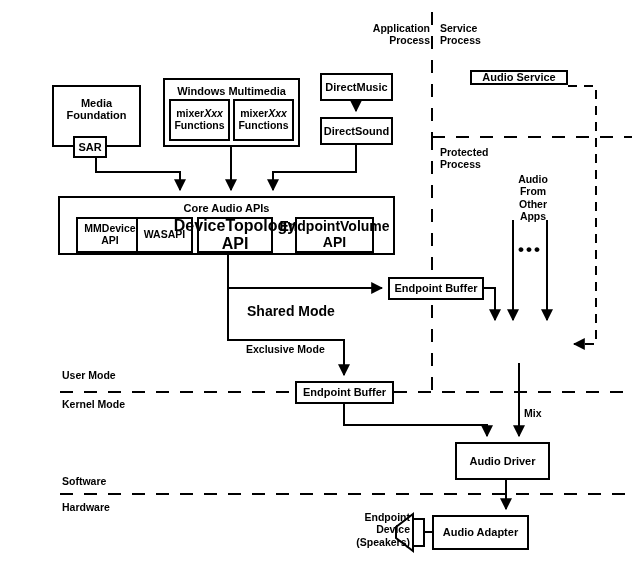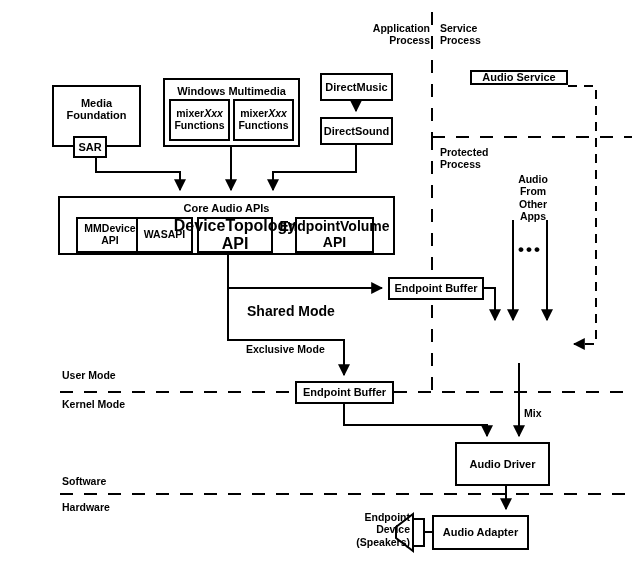--- a/index.html
+++ b/index.html
@@ -69,21 +69,21 @@
   #node-directsound     { left:320px; top:117px; width:73px;  height:28px;  font-size:11px; }
   #node-audio-service   { left:470px; top:70px;  width:98px;  height:15px;  font-size:11px; }
   #node-core-audio      { left:58px;  top:196px; width:337px; height:59px;  font-size:11px; padding-top:4px; }
   #node-mmdevice        { left:76px;  top:217px; width:68px;  height:36px;  font-size:10.5px; }
   #node-wasapi          { left:136px; top:217px; width:57px;  height:36px;  font-size:10.5px; }
   #node-devicetopology  { left:197px; top:217px; width:76px;  height:36px;  font-size:16px; }
   #node-endpointvolume  { left:295px; top:217px; width:79px;  height:36px;  font-size:14px; }
   #node-endpoint-shared { left:388px; top:277px; width:96px;  height:23px;  font-size:11px; }
   #node-audio-engine    { left:470px; top:326px; width:98px;  height:37px;  font-size:11px; }
   #node-endpoint-excl   { left:295px; top:381px; width:99px;  height:23px;  font-size:11px; }
-  #node-audio-driver    { left:455px; top:442px; width:95px;  height:44px;  font-size:11px; }
+  #node-audio-driver    { left:455px; top:442px; width:95px;  height:38px;  font-size:11px; }
   #node-audio-adapter   { left:432px; top:515px; width:97px;  height:35px;  font-size:11px; }
 
   
   #label-application-process { left:352px; top:22px;  width:78px;  font-size:10.5px; }
   #label-service-process     { left:440px; top:22px;  width:80px;  font-size:10.5px; }
   #label-protected-process   { left:440px; top:146px; width:80px;  font-size:10.5px; }
   #label-audio-from-other    { left:505px; top:173px; width:56px;  font-size:10.5px; }
   #label-shared-mode         { left:247px; top:288px; width:90px;  font-size:14px;margin-top:15px; }
   #label-exclusive-mode      { left:246px; top:343px; width:100px; font-size:10.5px; }
   #label-user-mode           { left:62px;  top:369px; width:90px;  font-size:10.5px; }

